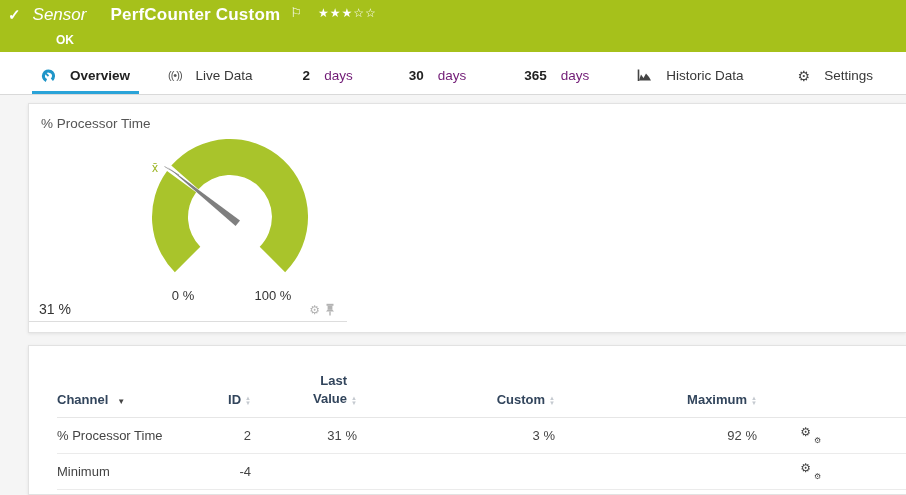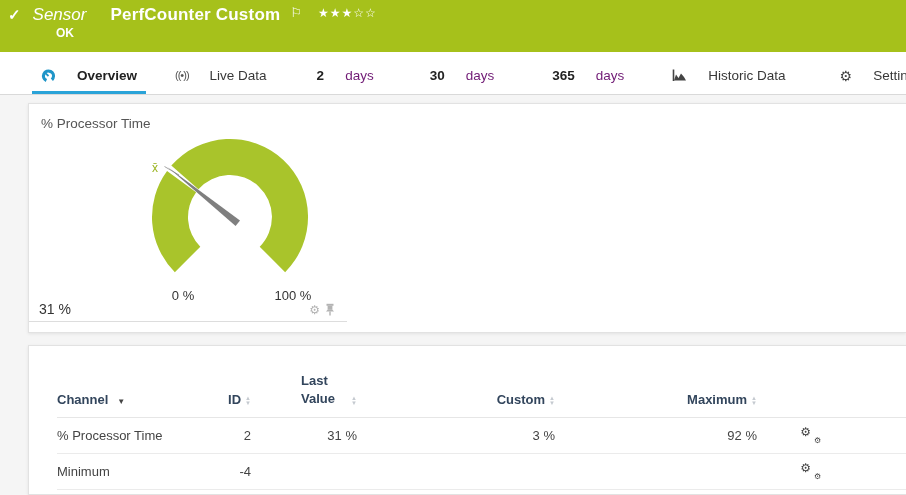--- a/index.html
+++ b/index.html
@@ -7,59 +7,59 @@
   .page { width:906px; height:495px; background:#f5f5f5; overflow:hidden; position:relative; }
 
   
   .sensor-header { height:52px; background:#a6c11b; color:#fff; padding:5px 10px 0 8px; }
   .hdr-row1 { display:flex; align-items:center; gap:8px; }
   .check { font-size:15px; font-weight:bold; margin-right:4px; }
   .type-label { font-style:italic; font-size:17px; }
   .sensor-title { font-size:17px; font-weight:bold; letter-spacing:.2px;margin-left:16px; }
   .flag { font-size:13px; margin-left:2px; position:relative; top:-3px; }
   .stars { font-size:12px; letter-spacing:1px; margin-left:8px; position:relative; top:-2px; }
-  .hdr-row2 { margin-left:48px; margin-top:1px; font-size:12px; font-weight:bold; }
+  .hdr-row2 { margin-left:48px; margin-top:8px; font-size:12px; font-weight:bold; }
 
   
   .tabbar { height:43px; background:#fff; border-bottom:1px solid #d9d9d9; display:flex; align-items:flex-end; padding-left:32px; }
-  .tab { display:flex; align-items:center; gap:21px; height:34px; padding:0 9px; border-bottom:3px solid transparent; font-size:13.5px; color:#383838; cursor:pointer; white-space:nowrap; }
+  .tab { display:flex; align-items:center; gap:14px; height:34px; padding:0 9px; border-bottom:3px solid transparent; font-size:13.5px; color:#383838; cursor:pointer; white-space:nowrap; }
   .tab.active { border-bottom-color:#2aa3d8; font-weight:bold; color:#222; }
   .tab .num { font-weight:bold; color:#222; }
   .tab .unit { color:#701a75; }
   .m1{margin-left:20px}.m2{margin-left:32px}.m3{margin-left:38px}.m4{margin-left:40px}.m5{margin-left:30px}.m6{margin-left:36px}.m7{margin-left:36px}
   .ticon { display:inline-flex; align-items:center; color:#555; }
   .broadcast-txt { font-size:11px; letter-spacing:-1px; color:#555; position:relative; top:-1px; }
   .gear-glyph { font-size:14px; color:#444; line-height:1; }
 
   
   .content { padding:8px 0 0 28px; }
   .panel { background:#fff; border:1px solid #e2e2e2; border-right:none; box-shadow:0 1px 3px rgba(0,0,0,.08); }
   .panel1 { height:230px; position:relative; }
   .panel2 { margin-top:12px; height:150px; overflow:hidden; }
 
   
   .gauge-widget { position:absolute; left:0; top:0; width:318px; height:218px; border-bottom:1px solid #ddd; }
   .gauge-title { position:absolute; left:12px; top:12px; font-size:13.5px; color:#555; }
   .gauge-svg { position:absolute; left:101px; top:25px; }
   .axis-label { position:absolute; top:184px; font-size:13px; color:#333; text-align:center; }
   .axis-min { left:136px; width:36px; }
-  .axis-max { left:236px; width:56px; }
+  .axis-max { left:216px; width:56px; }
   .gauge-value { position:absolute; left:10px; top:197px; font-size:14px; color:#333; }
   .gauge-tools { position:absolute; right:12px; top:199px; display:flex; align-items:center; gap:5px; color:#b3b3b3; }
   .gauge-tools .gear-glyph { color:#b3b3b3; font-size:12px; cursor:pointer; }
   .pin-svg { cursor:pointer; }
 
   
   .chan-table { border-collapse:collapse; margin-left:28px; width:850px; table-layout:fixed; font-size:13px; color:#444; }
   .chan-table th { font-weight:bold; color:#32455c; vertical-align:bottom; padding:26px 0 10px 0; border-bottom:1px solid #e6e6e6; }
   .chan-table td { padding:10px 0; border-bottom:1px solid #ebebeb; }
   .col-channel { width:140px; } .col-id { width:70px; } .col-last { width:110px; } .col-min { width:196px; } .col-max { width:200px; } .col-act { width:134px; }
   .ta-r { text-align:right; }
   .th-wrap { display:inline-flex; align-items:flex-end; gap:4px; }
-  .th-label-narrow { display:inline-block; max-width:46px; text-align:left; line-height:1.35; }
+  .th-label-narrow { display:inline-block; max-width:46px; text-align:right; line-height:1.35; }
   .pad-r16 { padding-right:16px !important; } .pad-r20 { padding-right:20px !important; } .pad-r18 { padding-right:18px !important; }
   .sort-neutral { display:inline-flex; flex-direction:column; line-height:4.5px; font-size:6px; color:#c5cad0; position:relative; top:-2px; cursor:pointer; }
   .sort-active { font-size:8px; color:#444; margin-left:5px; position:relative; top:-1px; }
   .chan-link { cursor:pointer; }
   .gear-duo { position:relative; width:18px; height:15px; margin-left:40px; cursor:pointer; }
   .gear-duo .big { position:absolute; right:2px; top:-3px; font-size:12px; color:#444; }
   .gear-duo .small { position:absolute; left:1px; bottom:-2px; font-size:8px; color:#444; }
 </style>
 </head>
 <body>

